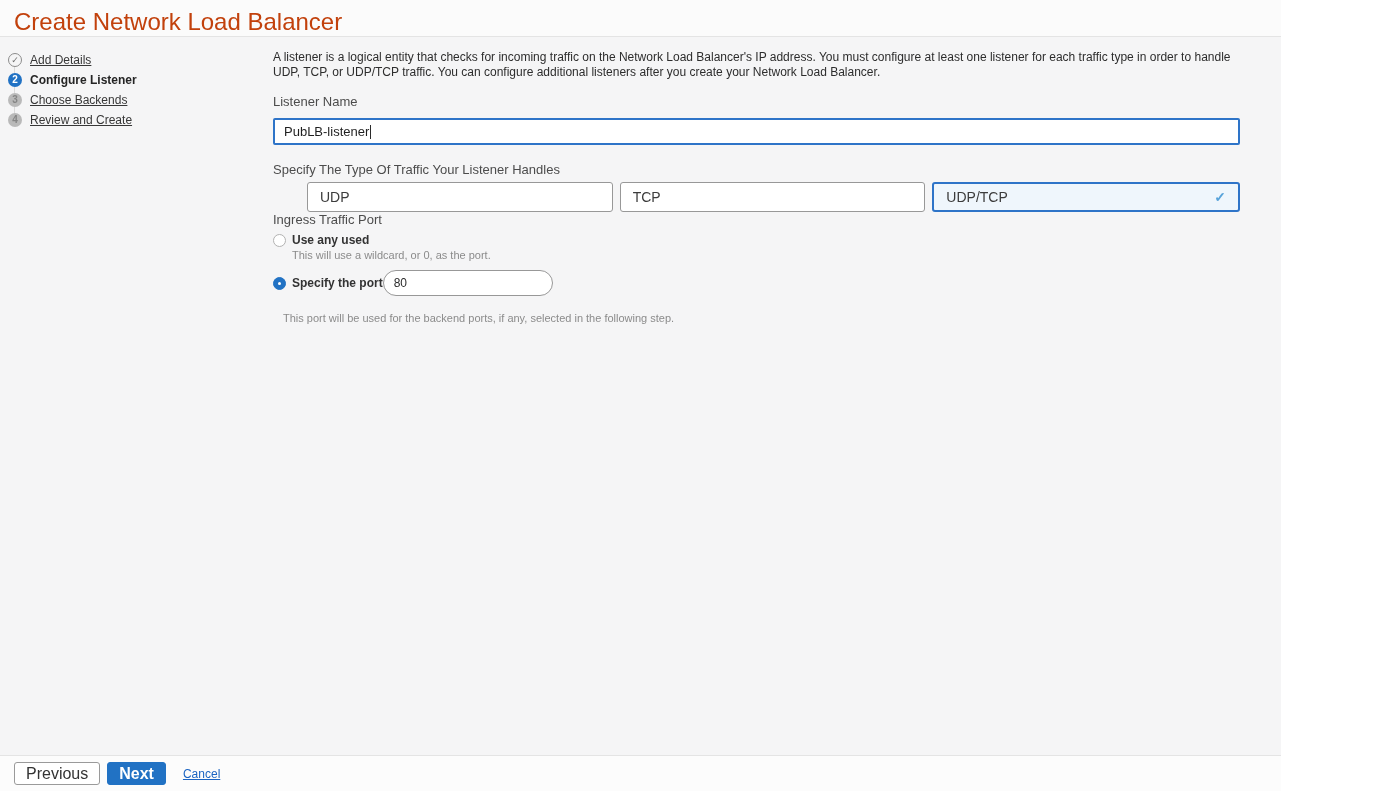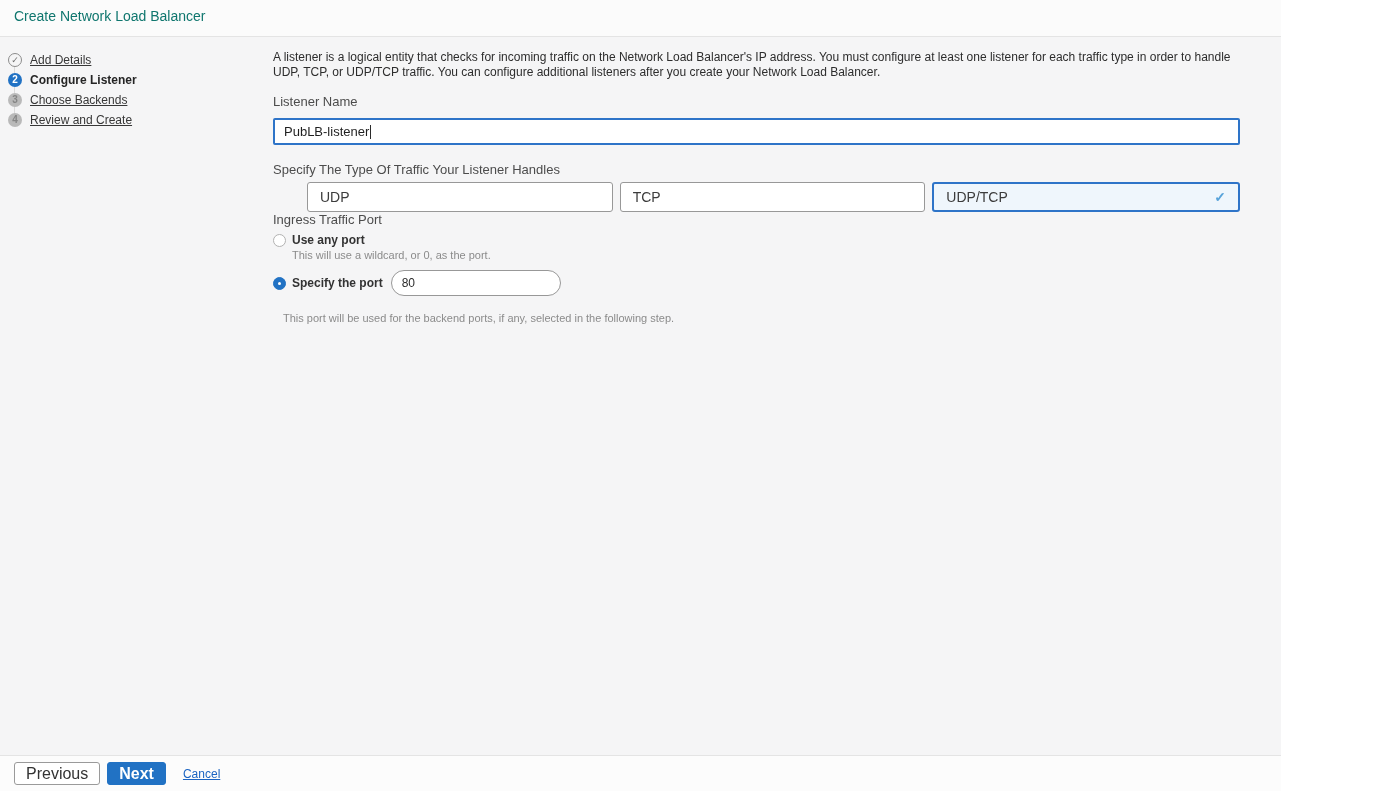--- a/index.html
+++ b/index.html
@@ -5,21 +5,21 @@
   * { margin:0; padding:0; box-sizing:border-box; }
   html,body { width:1388px; height:791px; background:#ffffff;
     font-family:"Liberation Sans", sans-serif; overflow:hidden; }
   .page { position:relative; width:1388px; height:791px; background:#ffffff; }
 
   
   .panel { position:absolute; left:0; top:0; width:1281px; height:791px; background:#f5f5f6; }
 
   .header { position:absolute; left:0; top:0; width:100%; height:37px;
     background:#fbfbfb; border-bottom:1px solid #e4e4e4; }
-  .title { position:absolute; left:14px; top:8px; font-size:14px; color:#0f766e; }
+  .title { position:absolute; left:14px; top:8px; font-size:24px; color:#c2410c; }
 
   
   .steps { position:absolute; left:8px; top:50px; width:250px; }
   .steps::before { content:""; position:absolute; left:6px; top:12px; bottom:12px;
     width:1px; background:#d9d9d9; }
   .step-row { position:relative; display:flex; align-items:center; height:20px; }
   .step-circle { width:14px; height:14px; border-radius:50%; margin-right:8px; flex:none;
     display:flex; align-items:center; justify-content:center;
     font-size:10px; line-height:1; font-weight:bold; position:relative; z-index:1; }
   .step-circle.complete { background:#f5f5f6; border:1px solid #8c8c8c; color:#6e6e6e;
@@ -52,21 +52,21 @@
   .lbl-ingress { }
   .radio-row { display:flex; align-items:center; margin-top:6px; }
   .radio { width:13px; height:13px; border-radius:50%; flex:none; margin-right:6px;
     background:#ffffff; border:1px solid #b2b2b2; cursor:pointer; position:relative; }
   .radio.selected { border:1px solid #2172c4; background:#2172c4; }
   .radio.selected::after { content:""; position:absolute; left:4px; top:4px;
     width:3px; height:3px; border-radius:50%; background:#ffffff; }
   .radio-label { font-size:12px; font-weight:bold; color:#333333; cursor:pointer; }
   .radio-help { margin:2px 0 0 19px; font-size:11px; color:#8b8b8b; }
   .row-specify { margin-top:9px; }
-  .port-input { margin-left:8px; width:170px; height:26px; border:1px solid #989898;
+  .port-input { width:170px; height:26px; border:1px solid #989898;
     border-radius:13px; background:#ffffff; font-size:12px; color:#2b2b2b;
     padding:0 10px; font-family:"Liberation Sans", sans-serif; }
   .footnote { margin:16px 0 0 10px; font-size:11px; color:#8b8b8b; }
 
   
   .footer { position:absolute; left:0; bottom:0; width:100%; height:36px;
     background:#fcfcfc; border-top:1px solid #e4e4e4;
     display:flex; align-items:center; padding-left:14px; }
   .btn { font-family:"Liberation Sans", sans-serif; font-size:16px; height:23px;
     padding:0 11px; border-radius:3px; cursor:pointer; }
@@ -125,21 +125,21 @@
         <div class="card selected">
           <span>UDP/TCP</span>
           <span class="card-check">✓</span>
         </div>
       </div>
 
       <div class="field-label lbl-ingress">Ingress Traffic Port</div>
 
       <div class="radio-row">
         <span class="radio"></span>
-        <span class="radio-label">Use any port</span>
+        <span class="radio-label">Use any used</span>
       </div>
       <div class="radio-help">This will use a wildcard, or 0, as the port.</div>
 
       <div class="radio-row row-specify">
         <span class="radio selected"></span>
         <span class="radio-label">Specify the port</span>
         <input class="port-input" type="text" value="80" style="">
       </div>
 
       <div class="footnote">This port will be used for the backend ports, if any, selected in the following step.</div>

